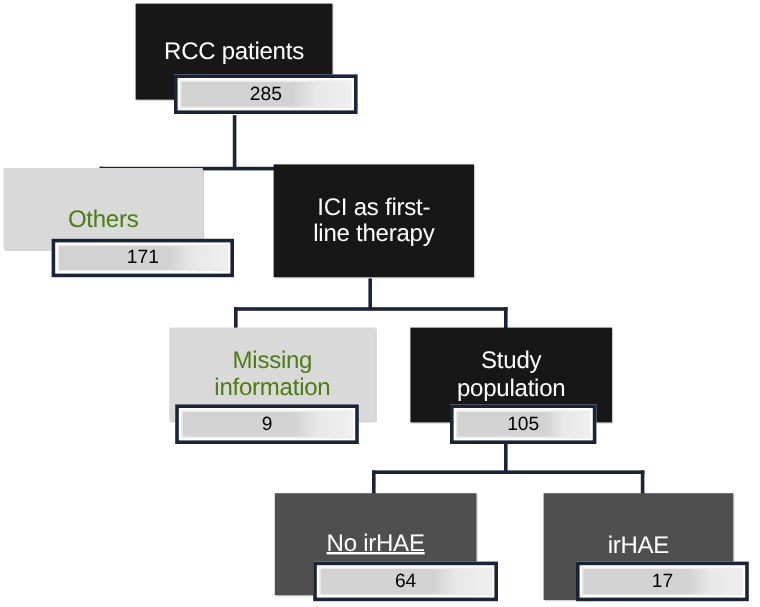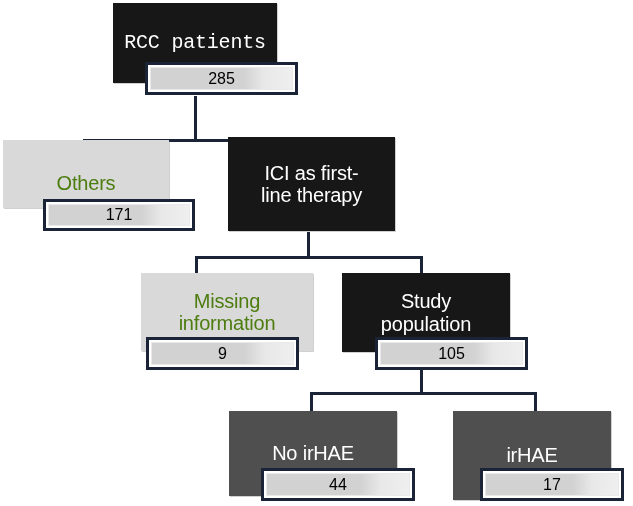--- a/index.html
+++ b/index.html
@@ -94,21 +94,21 @@
   <div class="conn v" style="left:307px; top:232px; width:3px; height:26px;"></div>
   <div class="conn h" style="left:195px; top:256px; width:228px; height:3px;"></div>
   <div class="conn v" style="left:195px; top:256px; width:3px; height:28px;"></div>
   <div class="conn v" style="left:420px; top:256px; width:3px; height:28px;"></div>
 
   <div class="conn v" style="left:420px; top:366px; width:3px; height:28px;"></div>
   <div class="conn h" style="left:310px; top:392px; width:227px; height:3px;"></div>
   <div class="conn v" style="left:310px; top:392px; width:3px; height:27px;"></div>
   <div class="conn v" style="left:534px; top:392px; width:3px; height:27px;"></div>
 
-  <div class="node dark" style="left:113px; top:3px; width:164px; height:80px;font-family:Liberation Mono, monospace;">
+  <div class="node dark" style="left:113px; top:3px; width:164px; height:80px;">
     <span class="node-label">RCC patients</span>
   </div>
   <div class="badge" style="left:145px; top:62px; width:153px; height:33px;">
     <span class="badge-inner">285</span>
   </div>
 
   <div class="node gray" style="left:3px; top:140px; width:166px; height:68px; align-items:flex-end; padding-bottom:14px;">
     <span class="node-label">Others</span>
   </div>
   <div class="badge" style="left:43px; top:199px; width:152px; height:32px;">
@@ -125,29 +125,29 @@
 information</span>
   </div>
   <div class="badge" style="left:146px; top:337px; width:153px; height:33px;">
     <span class="badge-inner">9</span>
   </div>
 
   <div class="node dark" style="left:342px; top:273px; width:168px; height:79px;align-items:center;">
     <span class="node-label">Study
 population</span>
   </div>
-  <div class="badge" style="left:375px; top:337px; width:153px; height:33px;">
+  <div class="badge" style="left:375px; top:337px; width:122px; height:33px;">
     <span class="badge-inner">105</span>
   </div>
 
-  <div class="node mid" style="left:229px; top:411px; width:168px; height:85px;">
+  <div class="node mid" style="left:229px; top:411px; width:168px; height:85px;text-decoration:underline;">
     <span class="node-label">No irHAE</span>
   </div>
   <div class="badge" style="left:261px; top:468px; width:154px; height:33px;">
-    <span class="badge-inner">44</span>
+    <span class="badge-inner">64</span>
   </div>
 
   <div class="node mid" style="left:453px; top:411px; width:158px; height:89px;">
     <span class="node-label">irHAE</span>
   </div>
   <div class="badge" style="left:480px; top:468px; width:144px; height:33px;">
     <span class="badge-inner">17</span>
   </div>
 
 </div>

